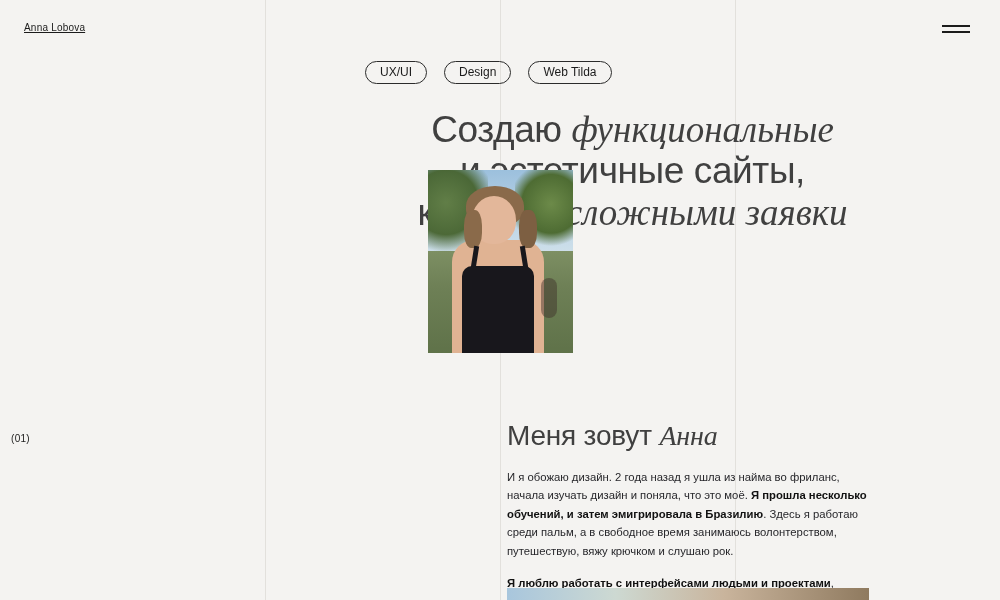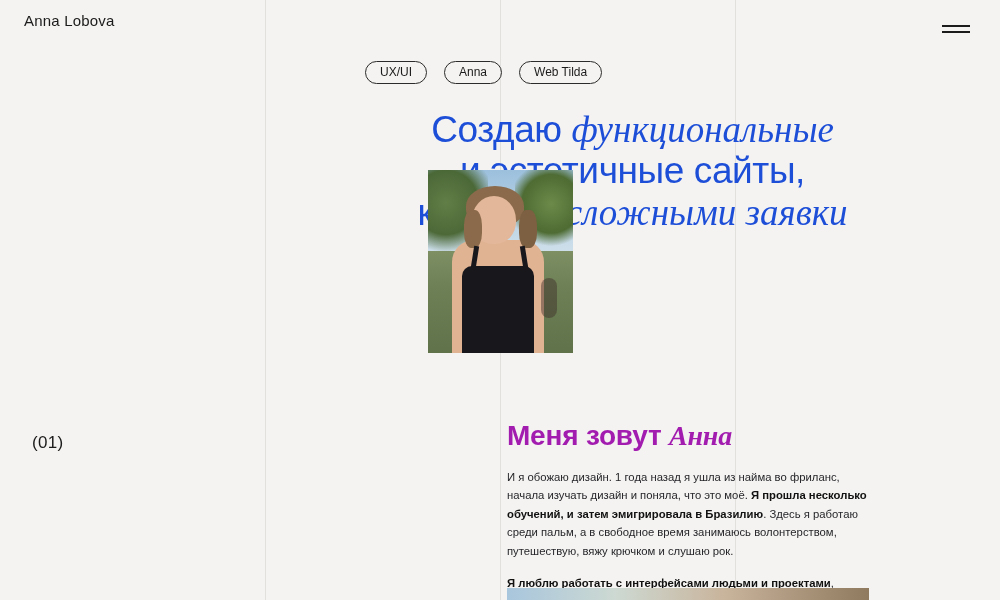--- a/index.html
+++ b/index.html
@@ -28,24 +28,25 @@
     background: #e2e0dc;
   }
   .rule.r1 { left: 265px; }
   .rule.r2 { left: 500px; }
   .rule.r3 { left: 735px; }
 
   
   .brand {
     position: absolute;
     left: 24px;
-    top: 12px;
-    font-size: 15px;
+    top: 22px;
+    font-size: 10px;
     letter-spacing: 0.2px;
     color: #1b1b1b;
+    text-decoration: underline;
   }
   .menu-btn {
     position: absolute;
     right: 30px;
     top: 20px;
     width: 28px;
     height: 18px;
     cursor: pointer;
   }
   .menu-btn span {
@@ -54,23 +55,23 @@
     width: 28px;
     height: 1.5px;
     background: #1b1b1b;
   }
   .menu-btn span:nth-child(1) { top: 5px; }
   .menu-btn span:nth-child(2) { top: 11px; }
 
   
   .section-num {
     position: absolute;
-    left: 32px;
+    left: 11px;
     top: 433px;
-    font-size: 17px;
+    font-size: 10px;
     color: #1b1b1b;
     letter-spacing: 0.3px;
   }
 
   
   .hero {
     position: absolute;
     left: 265px;
     top: 0;
     width: 735px;
@@ -96,21 +97,21 @@
   }
   .headline {
     position: absolute;
     left: 0;
     top: 84px;
     width: 735px;
     text-align: center;
     font-size: 37px;
     line-height: 1.12;
     letter-spacing: -0.4px;
-    color: #1d4ed8;
+    color: #404040;
     font-weight: 400;
   }
   .headline .it {
     font-family: "Liberation Serif", serif;
     font-style: italic;
     font-weight: 400;
     letter-spacing: 0px;
   }
   .hero-photo {
     position: absolute;
@@ -153,23 +154,23 @@
   
   .about {
     position: absolute;
     left: 507px;
     top: 420px;
     width: 362px;
   }
   .about h2 {
     margin: 0 0 16px;
     font-size: 28px;
-    font-weight: 700;
+    font-weight: 400;
     letter-spacing: -0.2px;
-    color: #a21caf;
+    color: #404040;
   }
   .about h2 .it {
     font-family: "Liberation Serif", serif;
     font-style: italic;
   }
   .about p {
     margin: 0 0 14px;
     font-size: 11.3px;
     line-height: 1.63;
     color: #26262a;
@@ -200,21 +201,21 @@
     <span></span>
     <span></span>
   </div>
 
   <div class="section-num">(01)</div>
 
   <div class="hero">
 
     <div class="tags">
       <div class="tag">UX/UI</div>
-      <div class="tag">Anna</div>
+      <div class="tag">Design</div>
       <div class="tag">Web Tilda</div>
     </div>
 
     <h1 class="headline">
       <span>Создаю</span>
       <span class="it">функциональные</span><br>
       <span>и эстетичные сайты,</span><br>
       <span>которые</span>
       <span class="it">сложными заявки</span>
     </h1>
@@ -236,19 +237,19 @@
         <div class="tattoo"></div>
       </div>
     </div>
   </div>
 
   <div class="about">
     <h2>
       <span>Меня зовут</span>
       <span class="it">Анна</span>
     </h2>
-    <p id="p1"><span>И я обожаю дизайн. 1 года назад я ушла из найма во фриланс, начала изучать дизайн и поняла, что это моё. </span><b>Я прошла несколько обучений, и затем эмигрировала в Бразилию</b><span>. Здесь я работаю среди пальм, а в свободное время занимаюсь волонтерством, путешествую, вяжу крючком и слушаю рок.</span></p>
+    <p id="p1"><span>И я обожаю дизайн. 2 года назад я ушла из найма во фриланс, начала изучать дизайн и поняла, что это моё. </span><b>Я прошла несколько обучений, и затем эмигрировала в Бразилию</b><span>. Здесь я работаю среди пальм, а в свободное время занимаюсь волонтерством, путешествую, вяжу крючком и слушаю рок.</span></p>
     <p id="p2"><b>Я люблю работать с интерфейсами людьми и проектами</b><span>, люблю разрабатывать как спокойные </span><b>минималистичные сайты</b><span>, так и яркие и запоминающиеся, со сложными интерфейсами. </span></p>
   </div>
 
   <div class="bottom-img"></div>
 
 </div>
 
 </body></html>

